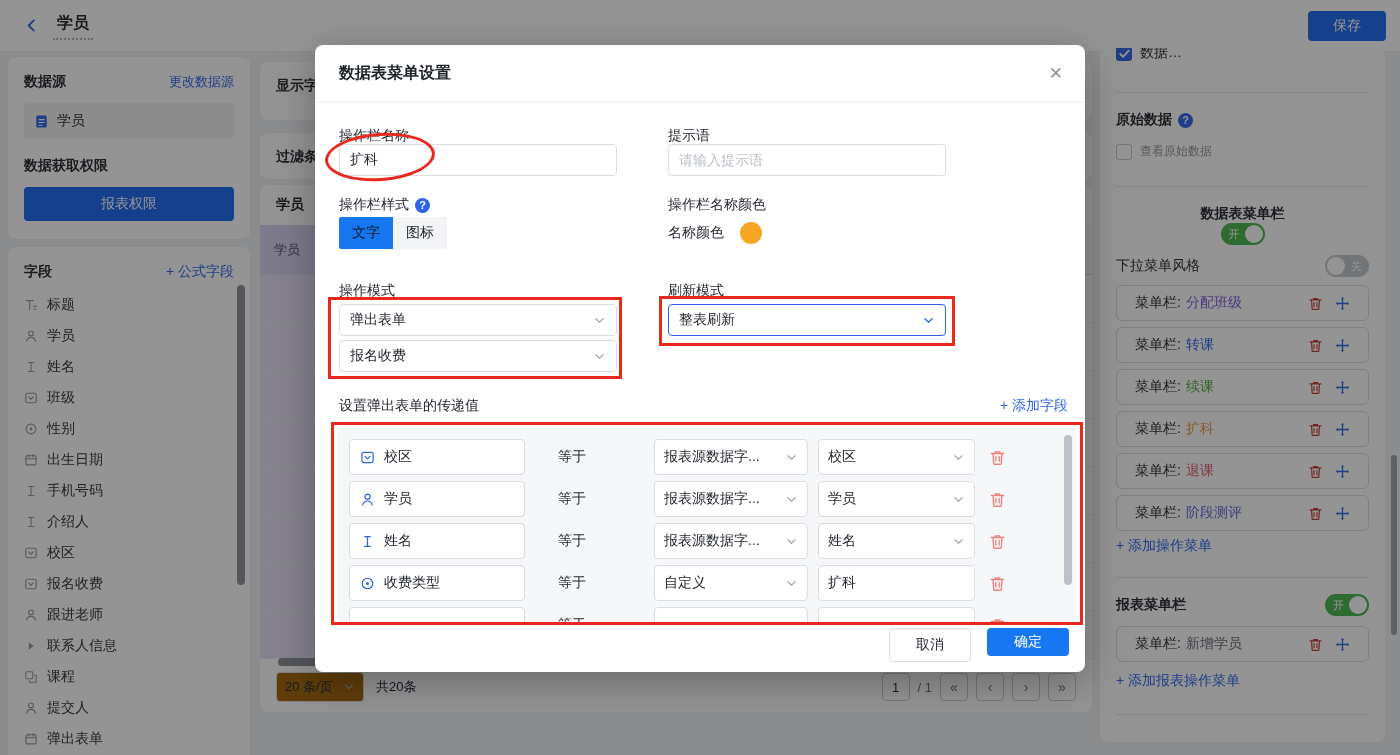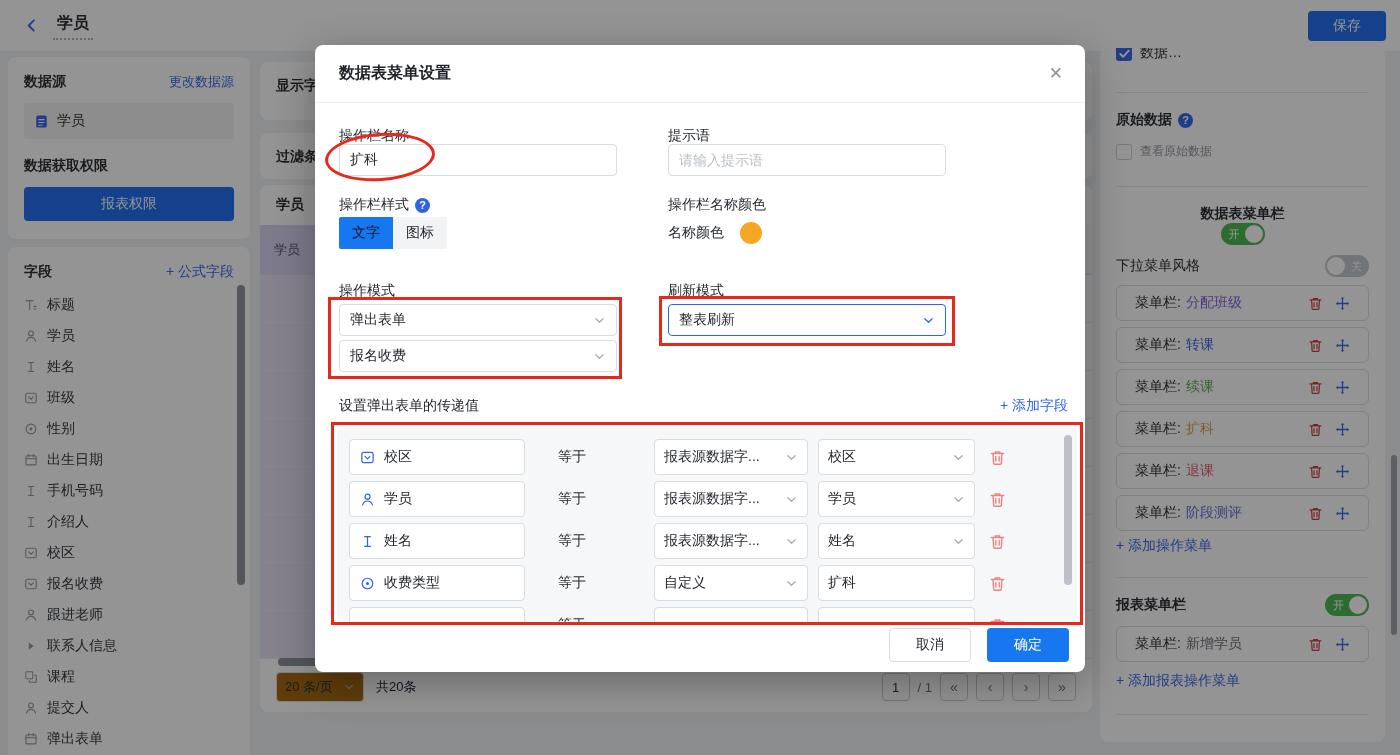--- a/index.html
+++ b/index.html
@@ -109,21 +109,21 @@
   .t-field { width:176px; height:36px; background:#fff; border:1px solid #d9dce1; border-radius:4px; display:flex; align-items:center; gap:9px; padding:0 10px; font-size:14px; color:#1f2329; }
   .t-field .ic { color:#2E62E8; }
   .t-op { margin-left:33px; width:30px; font-size:14px; color:#1f2329; }
   .t-sel { height:36px; background:#fff; border:1px solid #d9dce1; border-radius:4px; display:flex; align-items:center; justify-content:space-between; padding:0 9px; font-size:14px; color:#1f2329; white-space:nowrap; overflow:hidden; cursor:pointer; }
   .t-src { margin-left:66px; width:154px; }
   .t-val { margin-left:10px; width:157px; }
   .t-sel .ic { color:#a6abb3; width:13px; height:13px; flex:none; }
   .t-trash { margin-left:14px; width:17px; height:17px; color:#f08080; cursor:pointer; }
   .m-footer { position:absolute; right:16px; bottom:10px; display:flex; gap:16px; }
   .btn-cancel { width:82px; height:34px; background:#fff; border:1px solid #d9dce1; border-radius:4px; font-size:14px; color:#1f2329; cursor:pointer; }
-  .btn-ok { width:82px; height:34px; background:#1677F0; border:none; border-radius:4px; font-size:14px; color:#fff; cursor:pointer; }
+  .btn-ok { width:82px; height:28px; background:#1677F0; border:none; border-radius:4px; font-size:14px; color:#fff; cursor:pointer; }
 
   
   .anno { position:absolute; border:3px solid #e8271d; z-index:120; pointer-events:none; }
   .anno-ellipse { left:10px; top:88px; width:110px; height:48px; border-radius:50%; transform:rotate(-4deg); }
   .anno-r1 { left:13px; top:252px; width:294px; height:82px; }
   .anno-r2 { left:344px; top:251px; width:296px; height:50px; }
   .anno-r3 { left:16px; top:377px; width:752px; height:203px; }
 </style>
 </head>
 <body>

